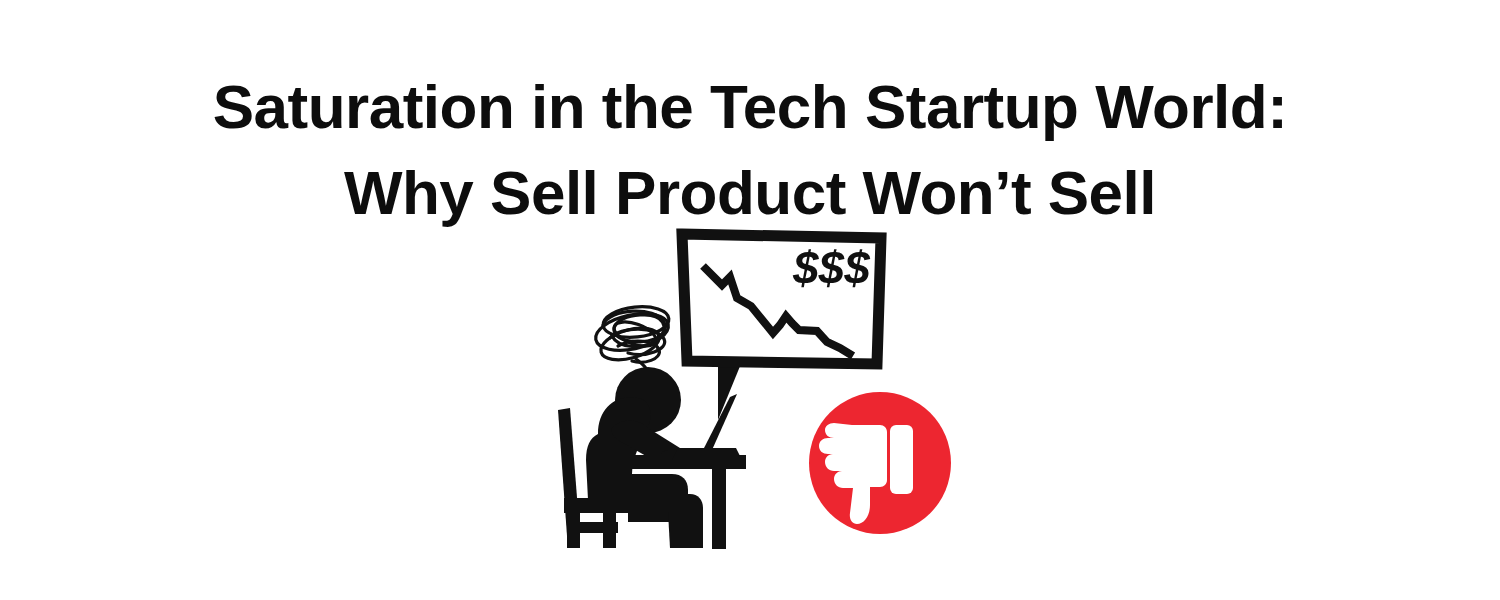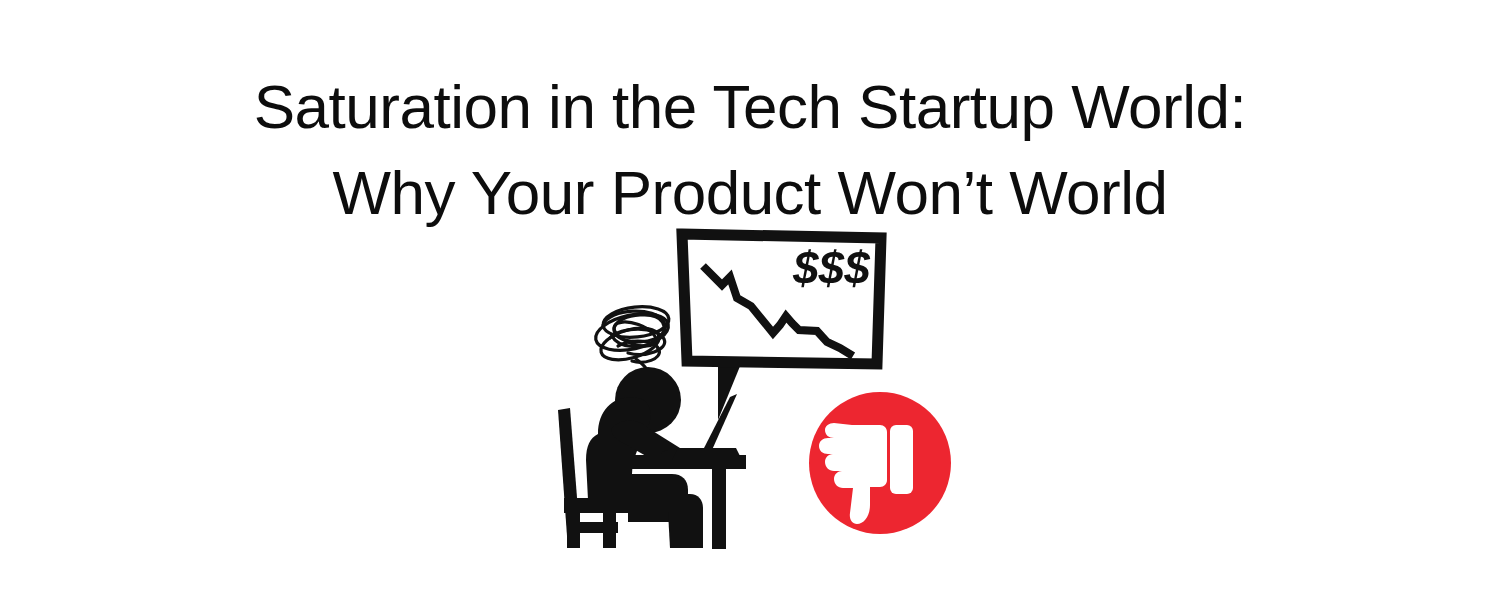--- a/index.html
+++ b/index.html
@@ -25,21 +25,21 @@
     position: absolute;
     left: 0;
     top: 64px;
     width: 1500px;
     text-align: center;
   }
   .title-line {
     display: block;
     color: #0d0d0d;
     font-family: "Liberation Sans", sans-serif;
-    font-weight: 400;
+    font-weight: 700;
     font-size: 62px;
     line-height: 86px;
     letter-spacing: -0.5px;
     white-space: nowrap;
   }
 
   
   .illustration {
     position: absolute;
     left: 540px;
@@ -60,21 +60,21 @@
     fill: #111111;
   }
 </style>
 </head>
 <body>
 
 <div class="page">
 
   <div class="title-block">
     <span class="title-line">Saturation in the Tech Startup World:</span>
-    <span class="title-line">Why Your Product Won’t World</span>
+    <span class="title-line">Why Sell Product Won’t Sell</span>
   </div>
 
   <div class="illustration">
     <svg viewBox="0 0 460 345" xmlns="http://www.w3.org/2000/svg">
 
       <g>
 
         <path d="M178,135 L205,132 L178,198 Z" fill="#111111"></path>
 
         <path d="M142,12 L341,16 L337,142 L147,139 Z" fill="#ffffff" stroke="#111111" stroke-width="11" stroke-linejoin="miter"></path>

